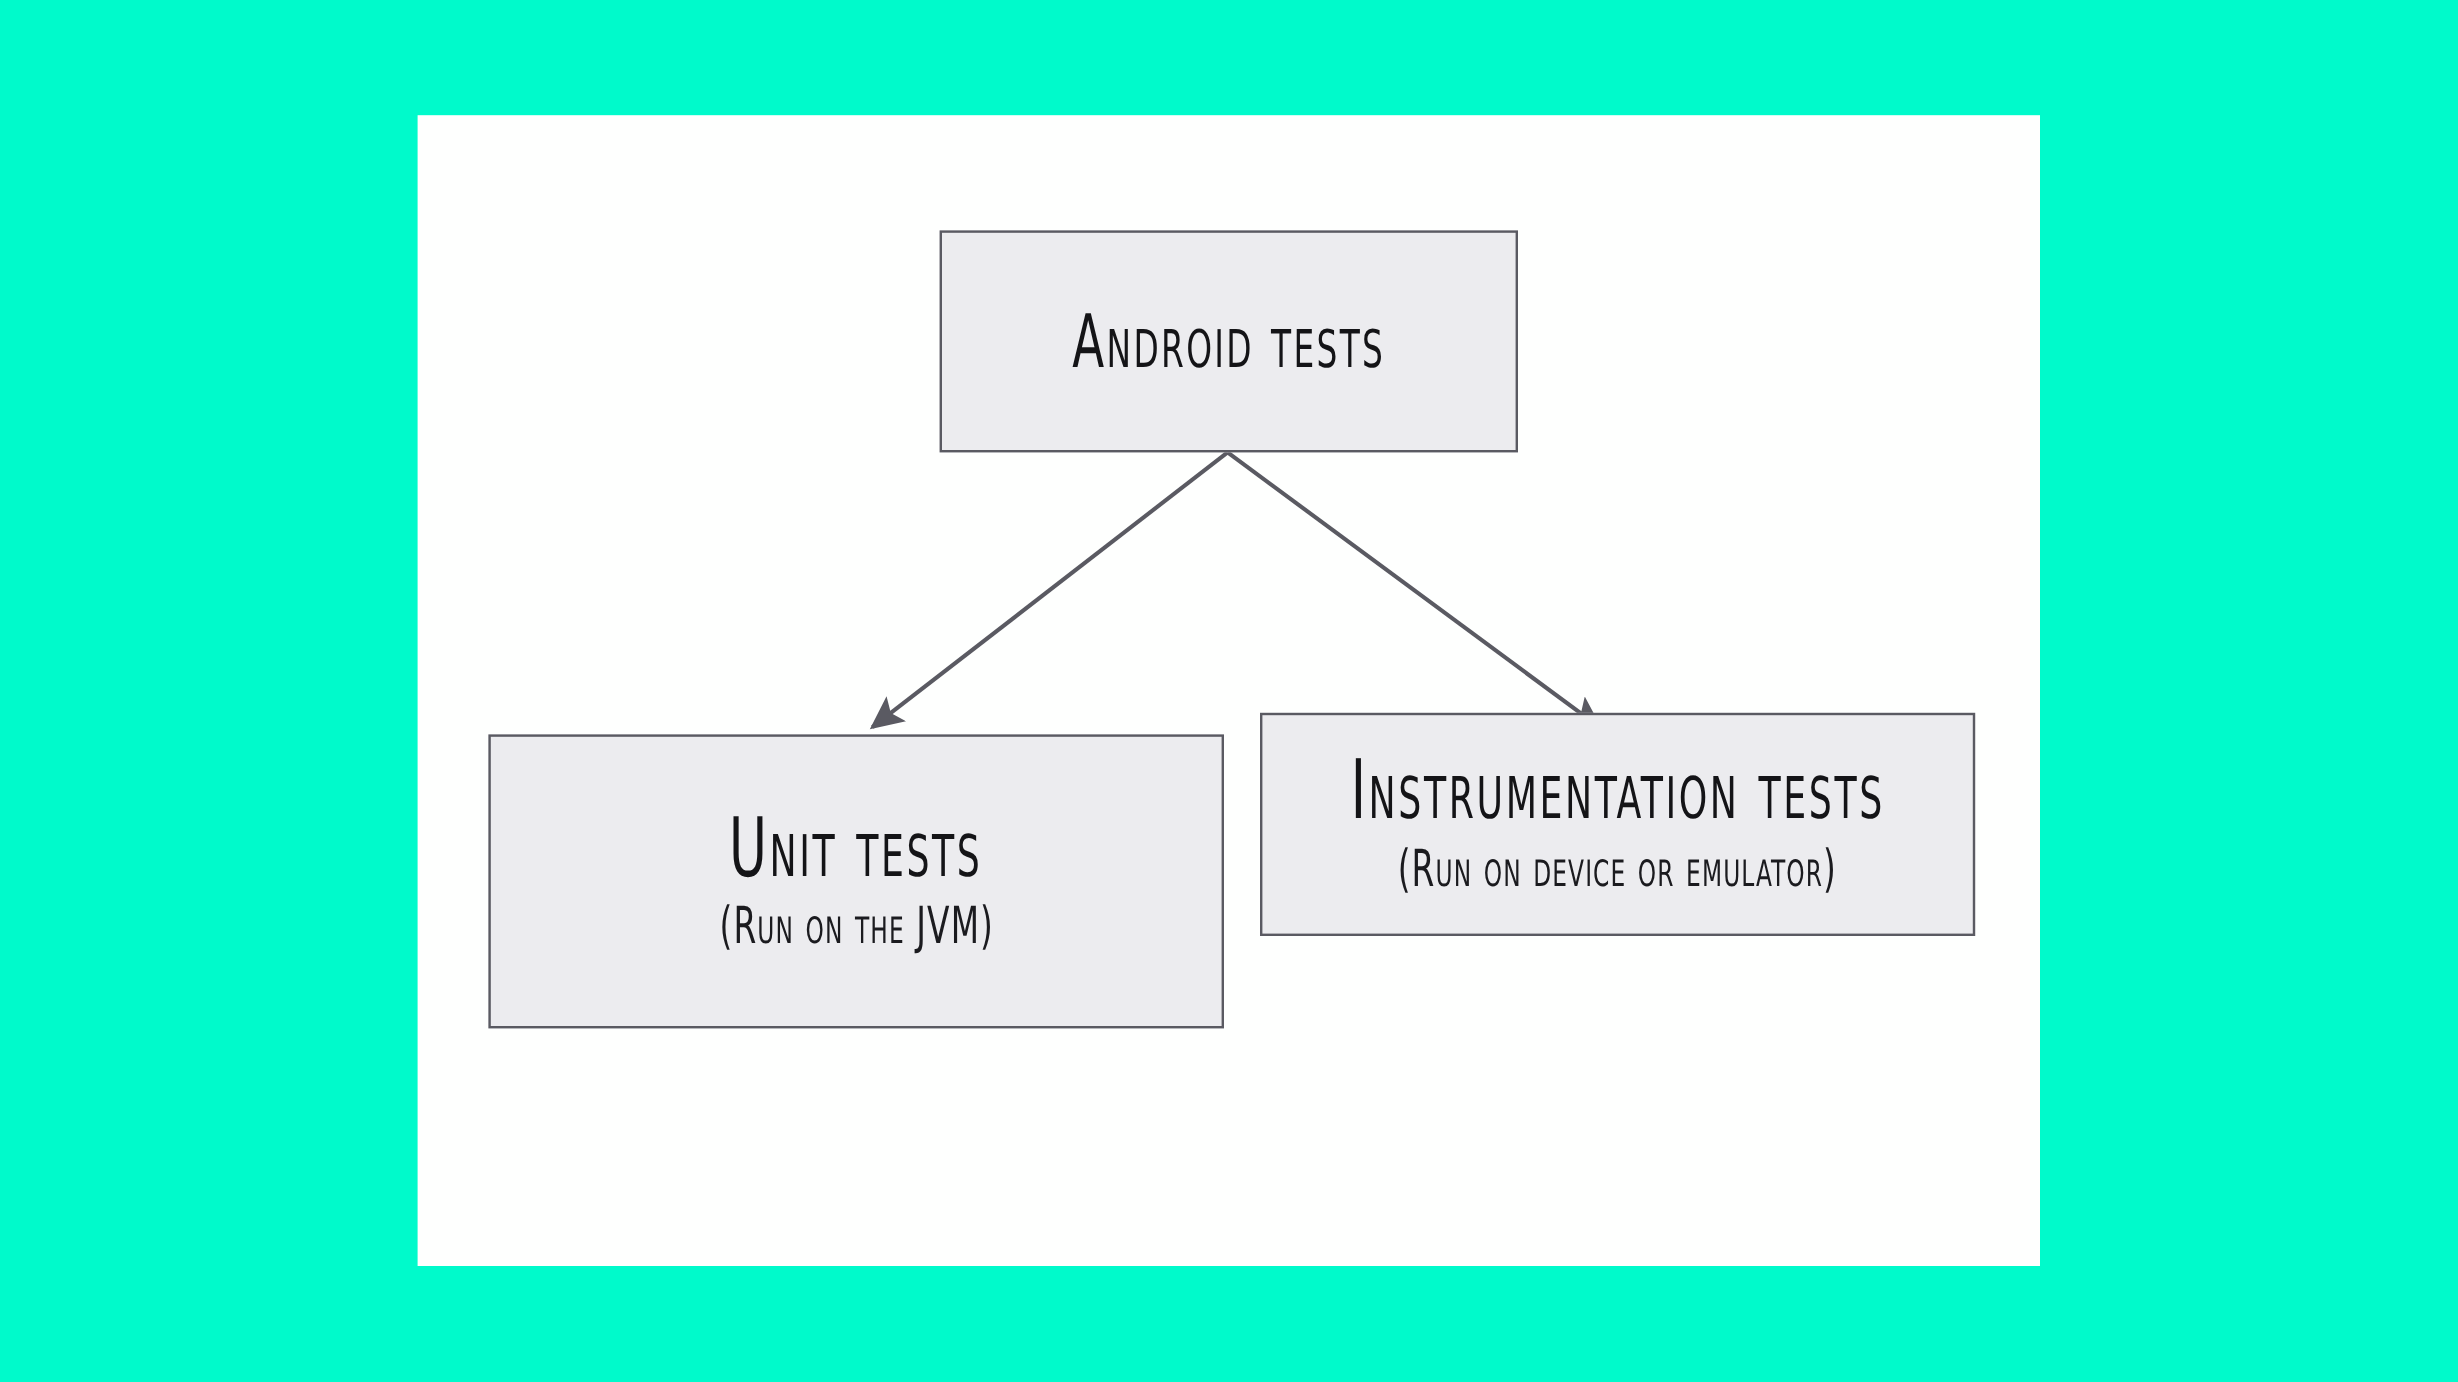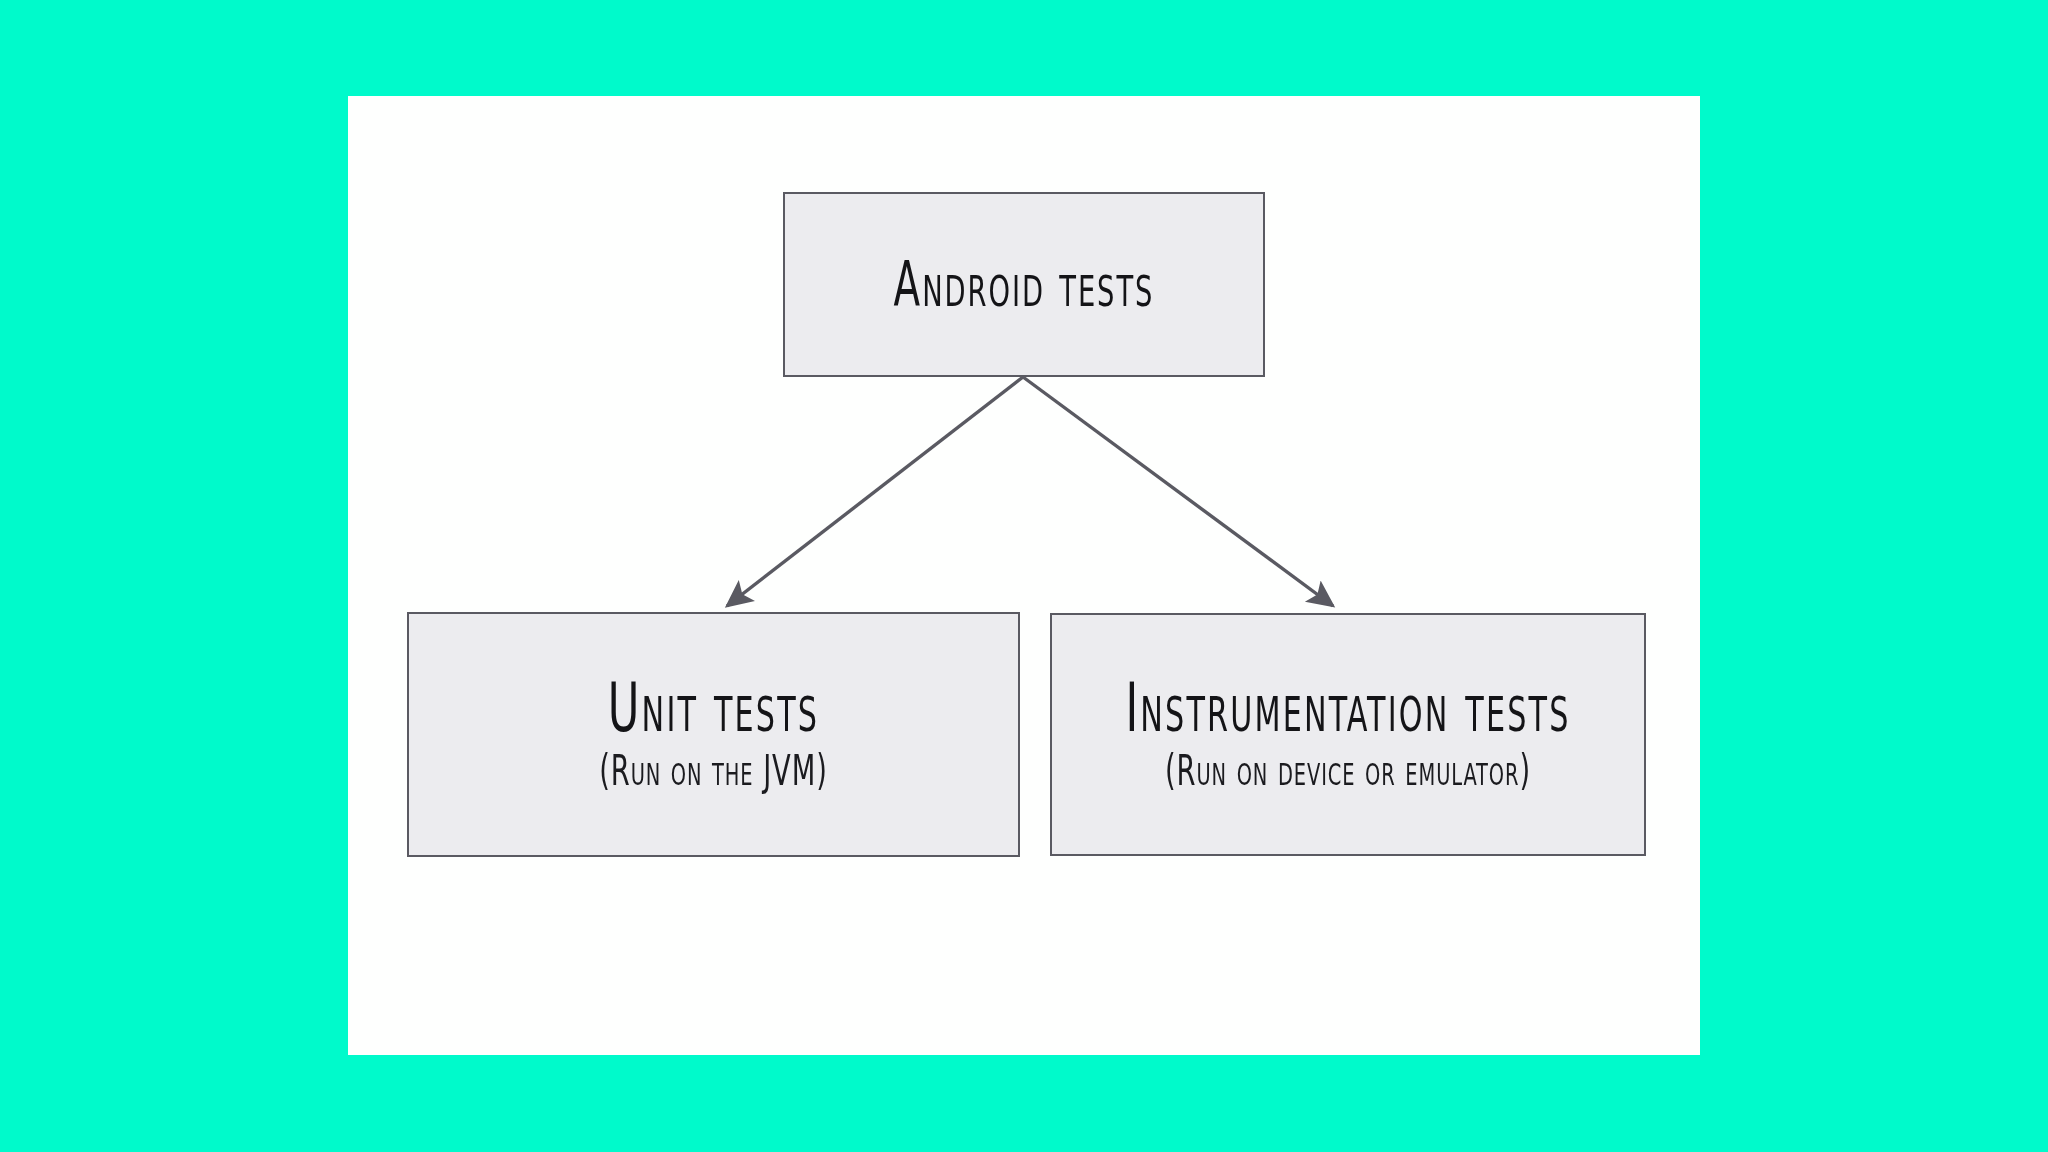--- a/index.html
+++ b/index.html
@@ -42,20 +42,21 @@
   }
 
   
   .node {
     position: absolute;
     box-sizing: border-box;
     background: #ececef;
     border: 2px solid #5a5a62;
     display: flex;
     flex-direction: column;
+    align-items: center;
     justify-content: center;
     text-align: center;
     color: #17171a;
     overflow: hidden;
   }
 
   .node-root {
     left: 783px;
     top: 192px;
     width: 482px;
@@ -64,23 +65,23 @@
 
   .node-left {
     left: 407px;
     top: 612px;
     width: 613px;
     height: 245px;
   }
 
   .node-right {
     left: 1050px;
-    top: 613px;
+    top: 594px;
     width: 596px;
-    height: 243px;
+    height: 186px;
   }
 
   
   .node-title {
     font-family: "DejaVu Sans Condensed", "Liberation Sans Narrow", "Liberation Sans", sans-serif;
     font-variant: small-caps;
     font-weight: 400;
     letter-spacing: 0.045em;
     line-height: 1.02;
     color: #141417;

